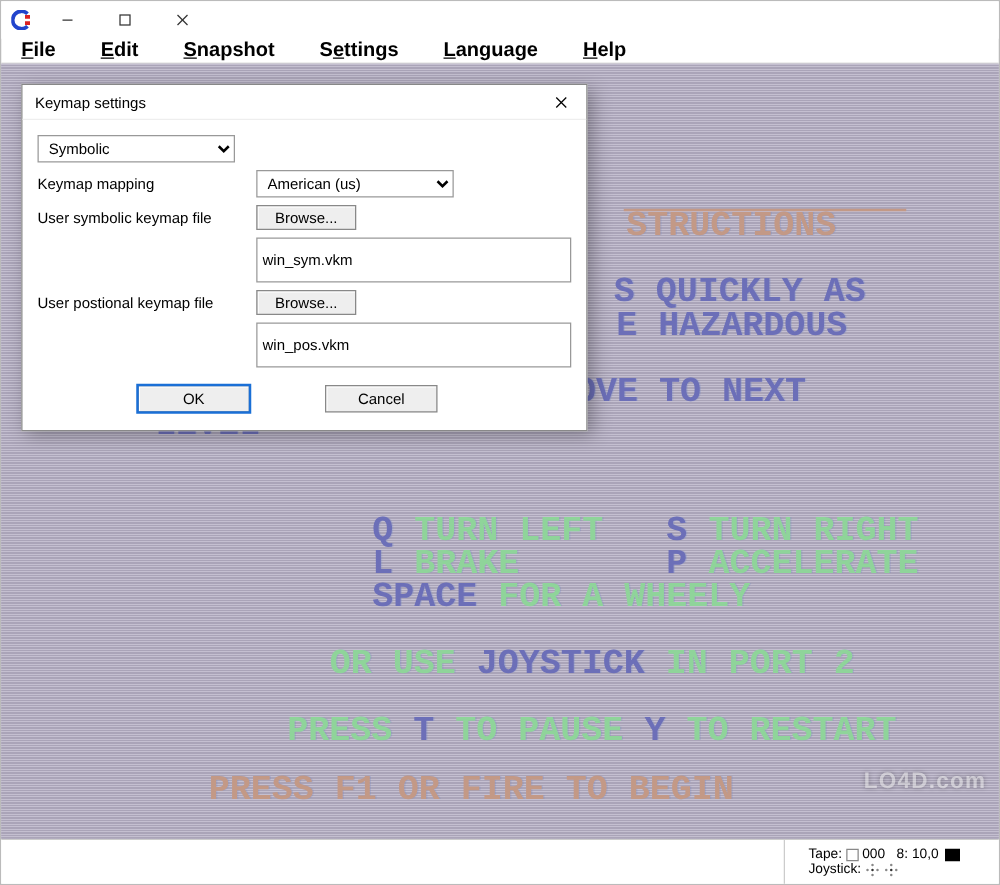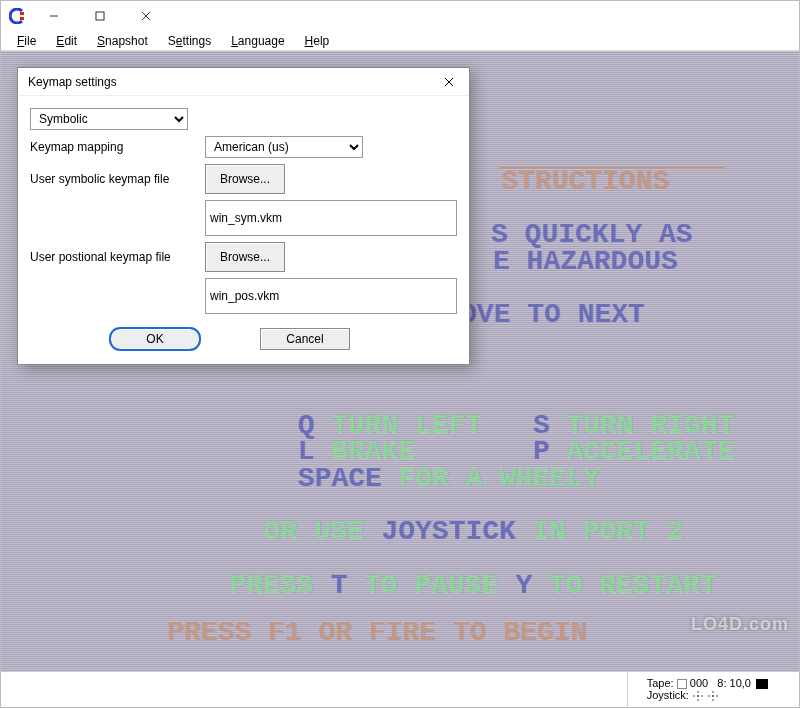--- a/index.html
+++ b/index.html
@@ -41,23 +41,24 @@
     width: 46px; height: 28px;
     display: flex; align-items: center; justify-content: center;
     color: #333;
   }
   .winbtn svg { width: 10px; height: 10px; }
   .menubar {
     height: 20px;
     display: flex;
     align-items: center;
     padding: 0 6px;
-    gap: 0;
+    gap: 16px;
     border-bottom: 1px solid #ddd;
-    font-size: 12px;
+    font-size: 16px;
+    font-weight: bold;
   }
   .menuitem { padding: 1px 10px; cursor: default; }
   .menuitem .ul { text-decoration: underline; }
   
   .display {
     flex: 1;
     position: relative;
     background: #b7b1c2;
     background-image: repeating-linear-gradient(
       to bottom,
@@ -138,21 +139,21 @@
     font: inherit;
     padding: 0 4px;
   }
   input.txt {
     width: 252px; height: 36px;
     border: 1px solid #999;
     font: inherit;
     padding: 0 4px;
   }
   button.browse {
-    width: 80px; height: 30px;
+    width: 80px; height: 20px;
     border: 1px solid #888;
     background: #eee;
     font: inherit;
     box-shadow: inset 1px 1px 0 #fff;
   }
   .btnrow {
     display: flex;
     gap: 60px;
     margin-top: 14px;
     padding-left: 80px;
@@ -160,21 +161,20 @@
   button.dlgbtn {
     width: 90px; height: 22px;
     border: 1px solid #888;
     background: #eee;
     font: inherit;
     box-shadow: inset 1px 1px 0 #fff;
   }
   button.dlgbtn.focus {
     outline: 2px solid #1a6fd6;
     outline-offset: -1px;
-    border-radius: 10px;
   }
   
   .watermark {
     position: absolute;
     right: 10px; bottom: 36px;
     font-size: 18px;
     font-weight: bold;
     color: rgba(255,255,255,0.5);
     text-shadow: 0 0 4px rgba(0,0,0,0.3);
     letter-spacing: 1px;

